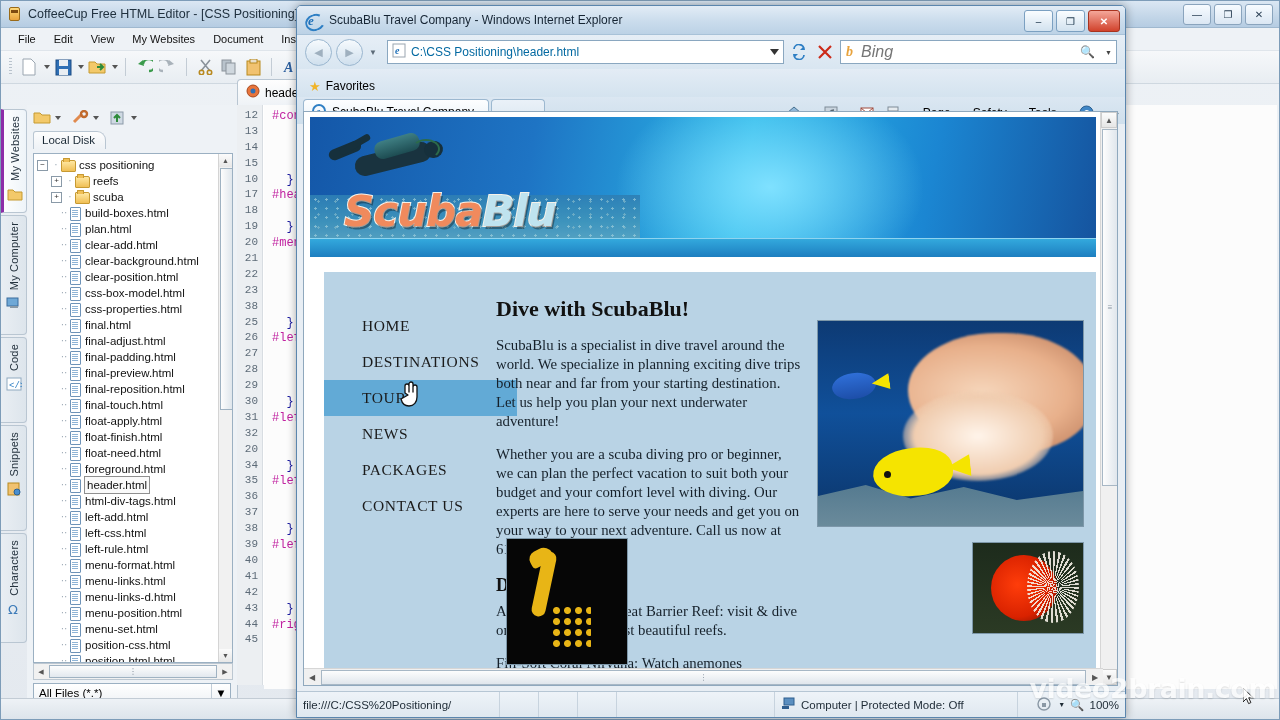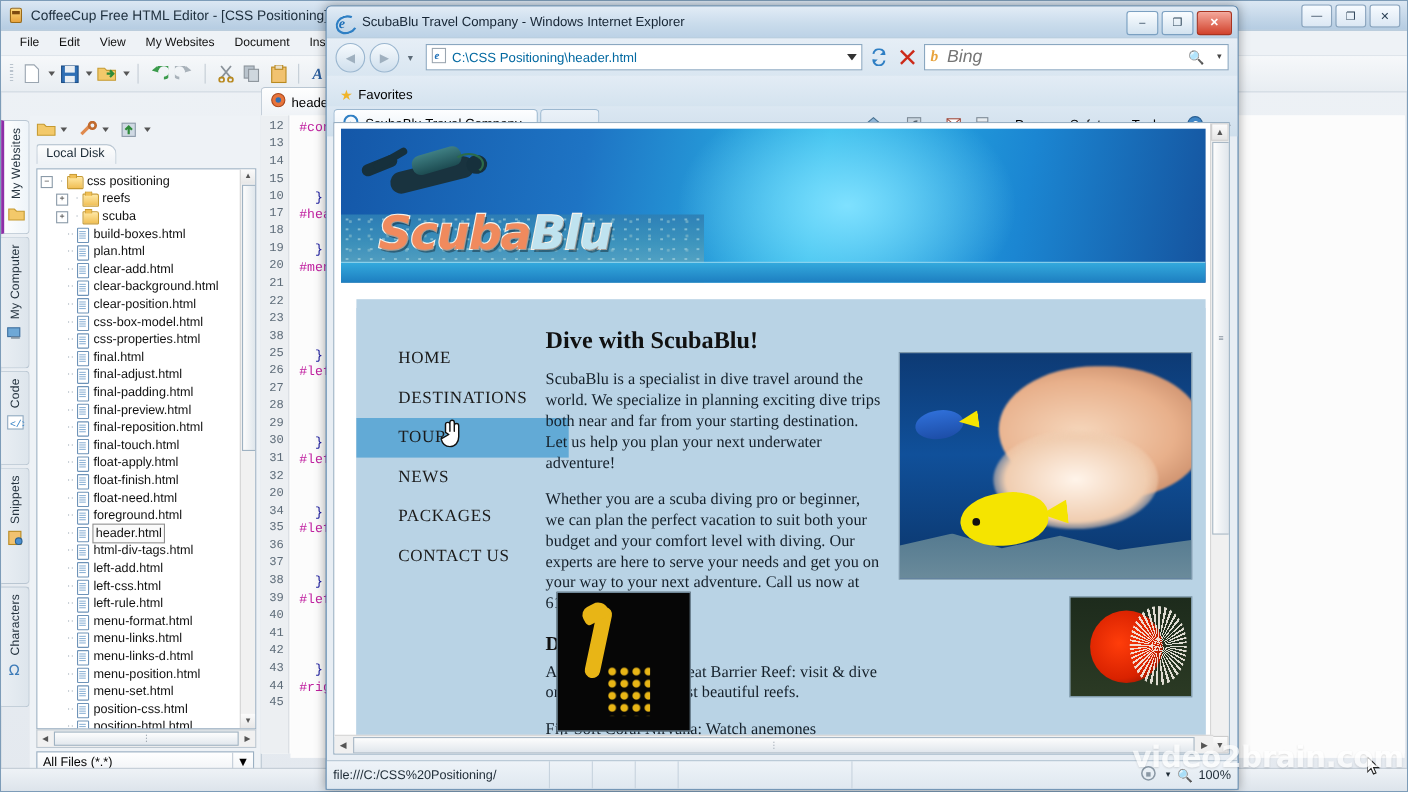--- a/index.html
+++ b/index.html
@@ -996,20 +996,29 @@
         <div class="ha">▶</div>
       </div>
     </div>
 
     <div class="ie-status">
       <span class="st-cell" style="width:190px;">file:///C:/CSS%20Positioning/</span>
       <span class="st-cell" style="width:26px;"></span>
       <span class="st-cell" style="width:26px;"></span>
       <span class="st-cell" style="width:26px;"></span>
       <span class="st-cell" style="width:145px;"></span>
+      <span class="st-cell" style="gap:5px;border-right:1px solid #c7d3de;width:230px;">
+        <span>
+          <svg width="15" height="13" viewBox="0 0 15 13">
+              <rect x="3" y="1" width="10" height="7" fill="#5b8fc0" stroke="#2f5e8e"></rect>
+              <rect x="1" y="9" width="7" height="3" fill="#2f5e8e"></rect>
+            </svg>
+        </span>
+        <span>Computer | Protected Mode: Off</span>
+      </span>
       <span class="zoombox">
         <span>
           <svg width="16" height="14" viewBox="0 0 16 14">
               <circle cx="7" cy="7" r="6" fill="none" stroke="#8a98a5" stroke-width="1.4"></circle>
               <rect x="5" y="6" width="4" height="4" fill="#8a98a5"></rect>
             </svg>
         </span>
         <span style="font-size:7px;">▼</span>
         <span style="color:#2f7fc4;">🔍</span>
         <span>100%</span>

